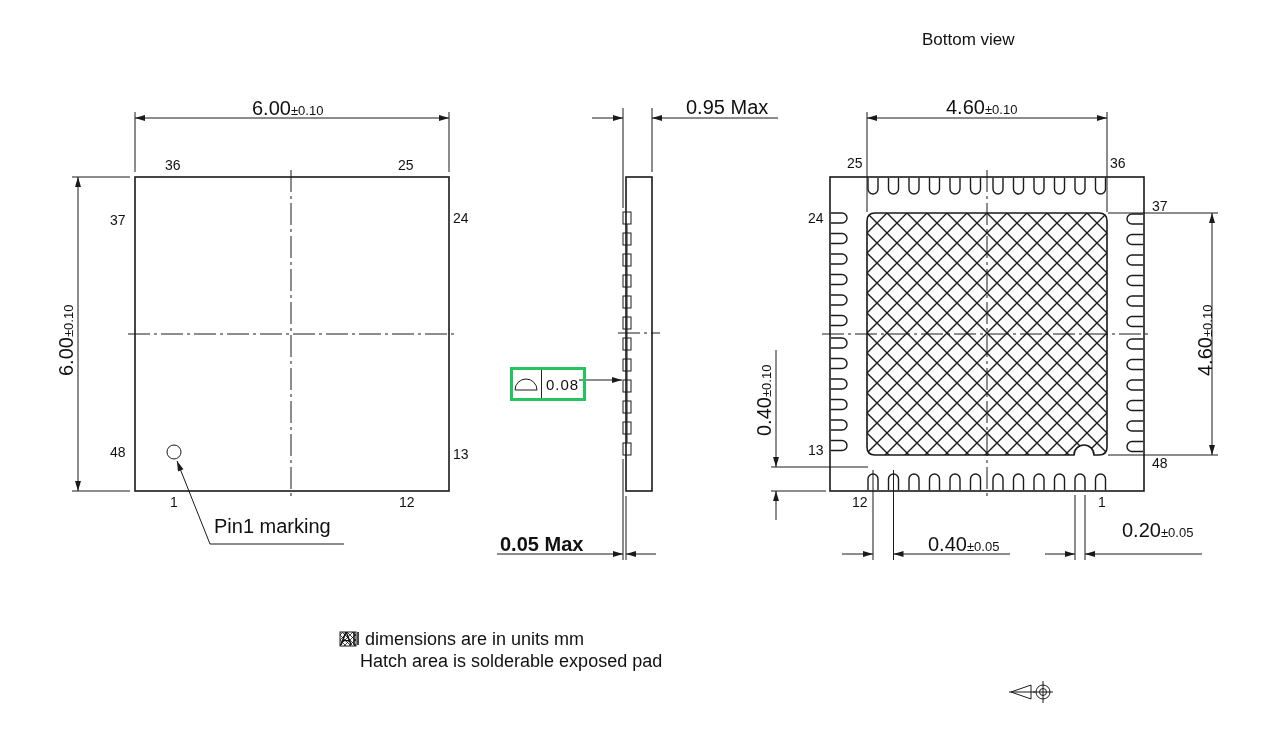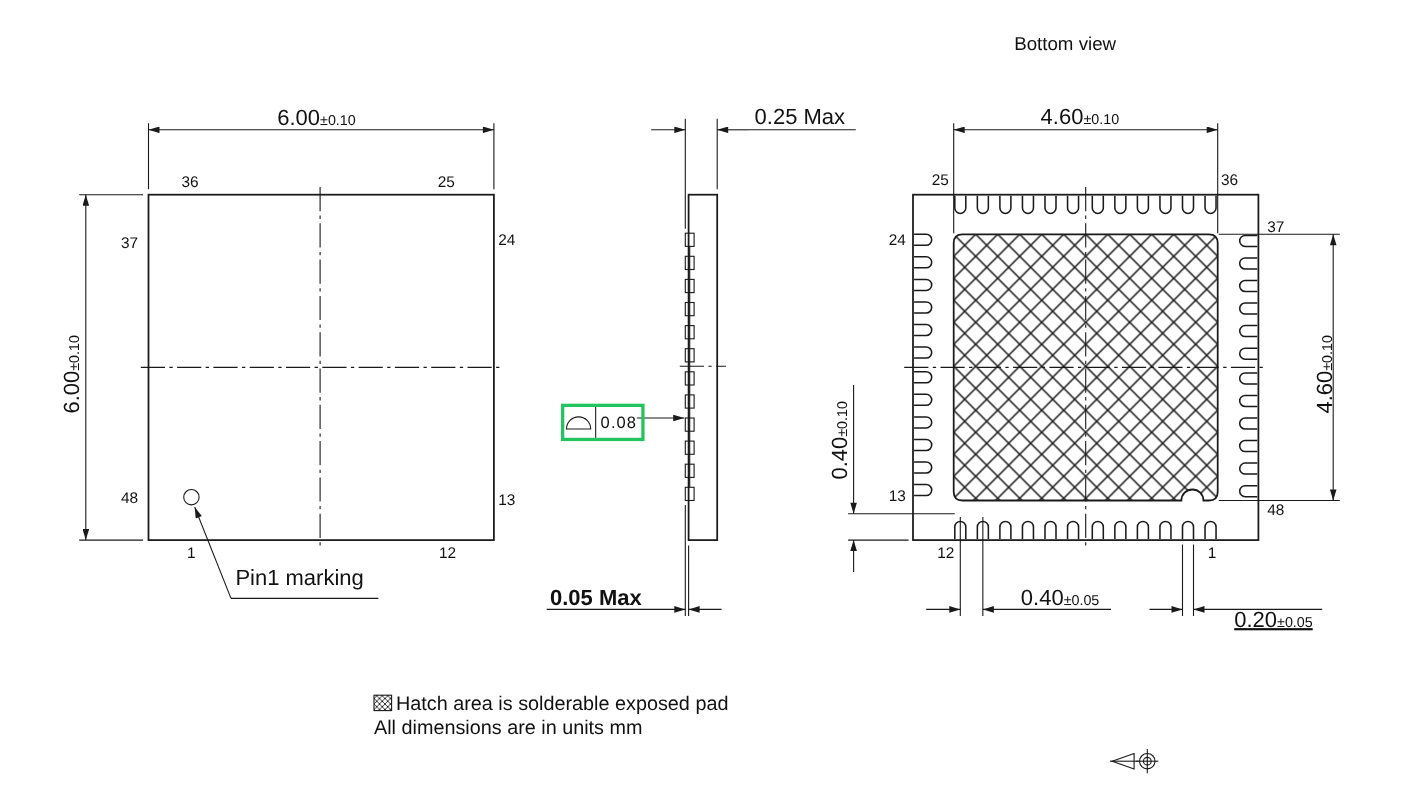--- a/index.html
+++ b/index.html
@@ -198,38 +198,38 @@
 <div class="lbl" style="left:165px;top:158px;">36</div>
 <div class="lbl" style="left:398px;top:158px;">25</div>
 <div class="lbl" style="left:110px;top:213px;">37</div>
 <div class="lbl" style="left:453px;top:211px;">24</div>
 <div class="lbl" style="left:110px;top:445px;">48</div>
 <div class="lbl" style="left:453px;top:447px;">13</div>
 <div class="lbl" style="left:170px;top:495px;">1</div>
 <div class="lbl" style="left:399px;top:495px;">12</div>
 <div class="dim" style="left:214px;top:516px;font-size:20px;">Pin1 marking</div>
 
-<div class="dim" style="left:686px;top:97px;">0.25 Max</div>
+<div class="dim" style="left:686px;top:97px;">0.95 Max</div>
 <div class="dim" style="left:500px;top:534px;font-weight:bold;">0.05 Max</div>
 <div class="fcf">
   <div class="c1"></div>
   <div class="c2">0.08</div>
 </div>
 
 <div class="lbl" style="left:922px;top:33px;font-size:17px;">Bottom view</div>
 <div class="dim" style="left:946px;top:97px;"><span>4.60</span><small>±0.10</small></div>
 <div class="dim rot" style="left:1195px;top:376px;"><span>4.60</span><small>±0.10</small></div>
 <div class="dim rot" style="left:754px;top:436px;"><span>0.40</span><small>±0.10</small></div>
 <div class="dim" style="left:928px;top:534px;"><span>0.40</span><small>±0.05</small></div>
-<div class="dim" style="left:1122px;top:554px;text-decoration:underline;"><span>0.20</span><small>±0.05</small></div>
+<div class="dim" style="left:1122px;top:520px;"><span>0.20</span><small>±0.05</small></div>
 <div class="lbl" style="left:847px;top:156px;">25</div>
 <div class="lbl" style="left:1110px;top:156px;">36</div>
 <div class="lbl" style="left:1152px;top:199px;">37</div>
 <div class="lbl" style="left:1152px;top:456px;">48</div>
 <div class="lbl" style="left:808px;top:211px;">24</div>
 <div class="lbl" style="left:808px;top:443px;">13</div>
 <div class="lbl" style="left:852px;top:495px;">12</div>
 <div class="lbl" style="left:1098px;top:495px;">1</div>
 
 <div class="notes">
+  <div>All dimensions are in units mm</div>
   <div><span class="hatch-sw"></span><span>Hatch area is solderable exposed pad</span></div>
-  <div>All dimensions are in units mm</div>
 </div>
 
 </body></html>

